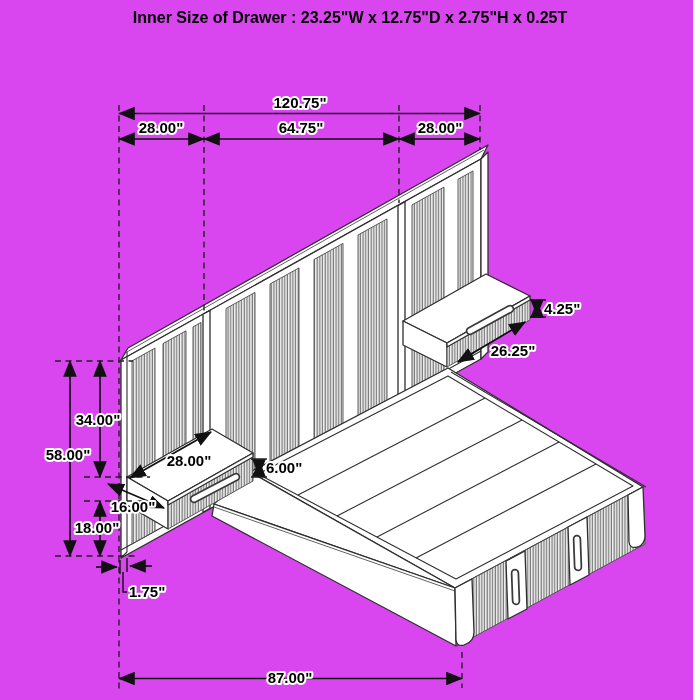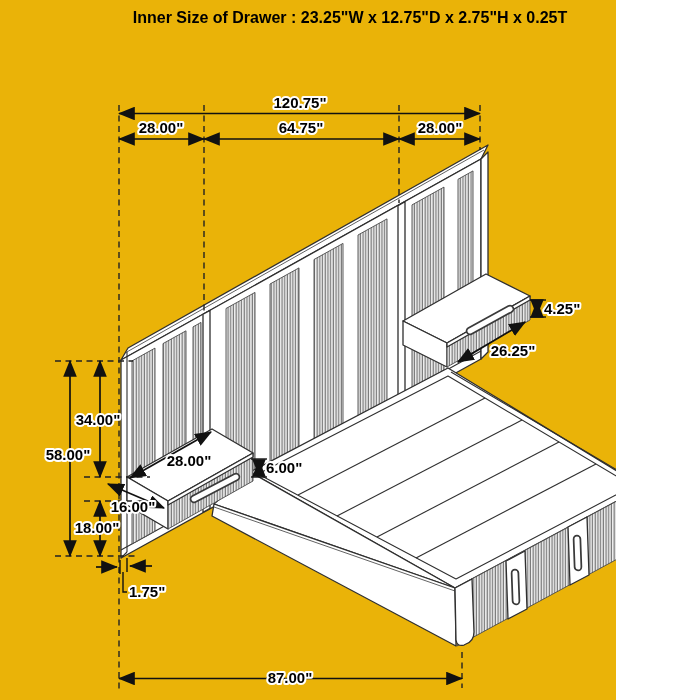--- a/index.html
+++ b/index.html
@@ -1,16 +1,16 @@
 <!DOCTYPE html>
 <html><head>
 <meta charset="utf-8">
 <style>
   html,body{margin:0;padding:0;background:#ffffff;}
-  .stage{position:relative;width:616px;height:700px;background:#eab308;overflow:hidden;}
+  .stage{position:relative;width:693px;height:700px;background:#d946ef;overflow:hidden;}
   svg{display:block;}
   .w  {fill:#ffffff;stroke:#2f2f2f;stroke-width:1.3;stroke-linejoin:round;}
   .o  {fill:none;stroke:#2f2f2f;stroke-width:1.1;stroke-linejoin:round;}
   .thin{fill:none;stroke:#3a3a3a;stroke-width:0.8;}
   .rb {fill:url(#ribs);stroke:#4a4a4a;stroke-width:0.9;stroke-linejoin:round;}
   .dim{stroke:#111111;stroke-width:1.7;fill:none;}
   .tick{stroke:#111111;stroke-width:1.4;fill:none;}
   .dsh{stroke:#222222;stroke-width:1.4;stroke-dasharray:6 4.5;fill:none;}
   .lbl{font:bold 15px "Liberation Sans",sans-serif;fill:#000000;paint-order:stroke;stroke:#ffffff;stroke-width:4px;stroke-linejoin:round;}
   .ttl{font:bold 16px "Liberation Sans",sans-serif;fill:#000000;}

